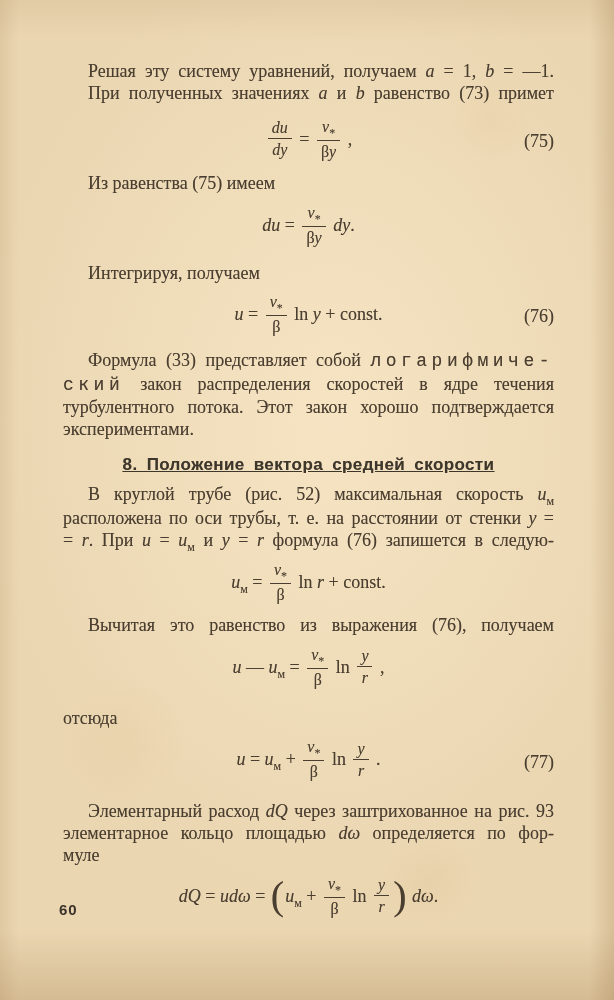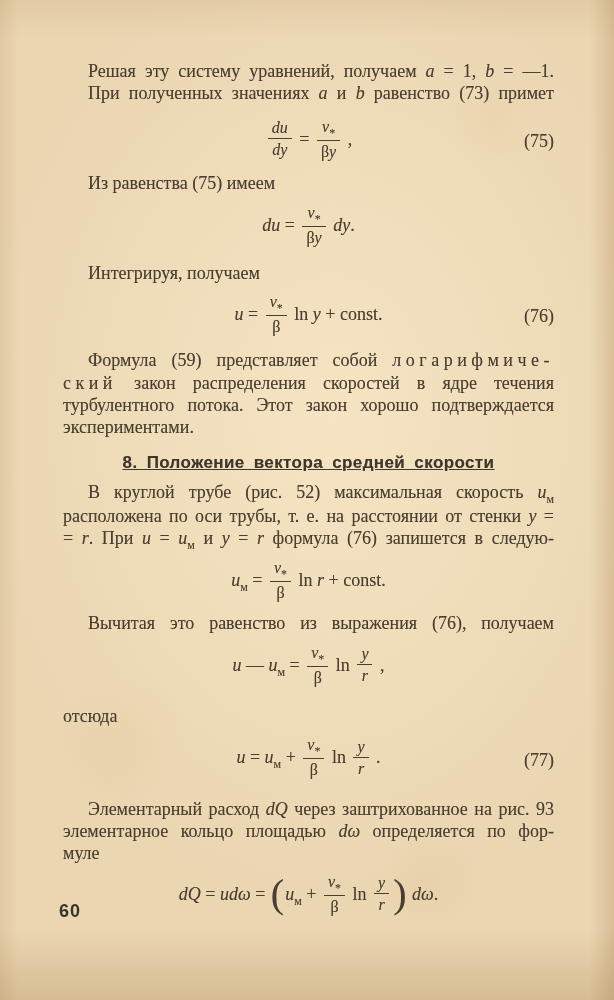--- a/index.html
+++ b/index.html
@@ -29,21 +29,21 @@
     text-shadow:0 0 0.5px rgba(74,62,48,0.45);
   }
   .line{
     font-size:18px;line-height:22.4px;
     text-align:left;
   }
   .line.jl{text-align:justify;text-align-last:justify;}
   .line.ind{text-indent:25px;}
   .it{font-style:italic;}
   .sub{font-size:12px;vertical-align:-5px;line-height:1;}
-  .spaced{letter-spacing:4.5px;}
+  .spaced{letter-spacing:4.5px;font-family:Liberation Mono, monospace;}
   .eq{
     position:relative;text-align:center;
     font-size:18px;line-height:1;
     padding:5px 0;
   }
   .eq .eqnum{position:absolute;right:0;top:50%;transform:translateY(-50%);}
   .frac{
     display:inline-block;vertical-align:middle;text-align:center;
     font-size:16px;line-height:1.2;margin:0 3px 4px 3px;
   }
@@ -67,21 +67,21 @@
   [data-name="section-heading"]{margin:13px 0 7px;text-decoration:underline;}
   [data-name="equation-um"]{margin:2px 0 1px;}
   [data-name="equation-udiff"]{margin:3px 0 9px;}
   [data-name="paragraph-hence"]{margin-top:1px;}
   [data-name="equation-77"]{margin:3px 0 9px;}
   [data-name="paragraph-flow"]{margin-top:2px;}
   [data-name="equation-dQ"]{margin-top:2px;padding-bottom:8px;}
   .page-number{
     position:absolute;left:59px;top:901px;
     font-family:"Liberation Sans", sans-serif;
-    font-weight:bold;font-size:18px;color:#3a332a;
+    font-weight:bold;font-size:15px;color:#3a332a;
     letter-spacing:1px;
   }
 </style>
 </head>
 <body>
 
 <div class="page" data-name="book-page">
   <div class="content" id="content" data-name="page-content">
       <div class="para" data-name="paragraph-solve">
         <div class="line jl ind" data-name="text-line"><span data-name="text-run">Решая эту систему уравнений, получаем </span><span class="it " data-name="math-var">a</span><span data-name="text-run"> = 1, </span><span class="it " data-name="math-var">b</span><span data-name="text-run"> = —1.</span></div>
@@ -92,21 +92,21 @@
       <div class="eq" data-name="equation-75"><span class="frac" data-name="fraction"><span class="fnum" data-name="fraction-numerator"><span class="it" data-name="math-var">du</span></span><span class="fden" data-name="fraction-denominator"><span class="it" data-name="math-var">dy</span></span></span><span data-name="math-text"> = </span><span class="frac" data-name="fraction"><span class="fnum" data-name="fraction-numerator"><span class="it" data-name="math-var">v</span><span class="sub" data-name="subscript">*</span></span><span class="fden" data-name="fraction-denominator"><span data-name="math-text">β</span><span class="it" data-name="math-var">y</span></span></span><span data-name="math-text"> ,</span><span class="eqnum" data-name="equation-number">(75)</span></div>
       <div class="para" data-name="paragraph-beta">
         <div class="line ind" data-name="text-line"><span data-name="text-run">Из равенства (75) имеем</span></div>
       </div>
       <div class="eq" data-name="equation-du"><span class="it" data-name="math-var">du</span><span data-name="math-text"> = </span><span class="frac" data-name="fraction"><span class="fnum" data-name="fraction-numerator"><span class="it" data-name="math-var">v</span><span class="sub" data-name="subscript">*</span></span><span class="fden" data-name="fraction-denominator"><span data-name="math-text">β</span><span class="it" data-name="math-var">y</span></span></span><span class="it" data-name="math-var"> dy</span><span data-name="math-text">.</span></div>
       <div class="para" data-name="paragraph-integrating">
         <div class="line ind" data-name="text-line"><span data-name="text-run">Интегрируя, получаем</span></div>
       </div>
       <div class="eq" data-name="equation-76"><span class="it" data-name="math-var">u</span><span data-name="math-text"> = </span><span class="frac" data-name="fraction"><span class="fnum" data-name="fraction-numerator"><span class="it" data-name="math-var">v</span><span class="sub" data-name="subscript">*</span></span><span class="fden" data-name="fraction-denominator"><span data-name="math-text">β</span></span></span><span data-name="math-text"> ln </span><span class="it" data-name="math-var">y</span><span data-name="math-text"> + const.</span><span class="eqnum" data-name="equation-number">(76)</span></div>
       <div class="para" data-name="paragraph-log-law">
-        <div class="line jl ind" data-name="text-line"><span data-name="text-run">Формула (59) представляет собой </span><span class="spaced " data-name="text-run">логарифмиче-</span></div>
+        <div class="line jl ind" data-name="text-line"><span data-name="text-run">Формула (33) представляет собой </span><span class="spaced " data-name="text-run">логарифмиче-</span></div>
         <div class="line jl" data-name="text-line"><span class="spaced " data-name="text-run">ский</span><span data-name="text-run"> закон распределения скоростей в ядре течения</span></div>
         <div class="line jl" data-name="text-line"><span data-name="text-run">турбулентного потока. Этот закон хорошо подтверждается</span></div>
         <div class="line" data-name="text-line"><span data-name="text-run">экспериментами.</span></div>
       </div>
       <div class="heading" data-name="section-heading">8. Положение вектора средней скорости</div>
       <div class="para" data-name="paragraph-pipe">
         <div class="line jl ind" data-name="text-line"><span data-name="text-run">В круглой трубе (рис. 52) максимальная скорость </span><span class="it " data-name="math-var">u</span><span class="sub " data-name="subscript">м</span></div>
         <div class="line jl" data-name="text-line"><span data-name="text-run">расположена по оси трубы, т. е. на расстоянии от стенки </span><span class="it " data-name="math-var">y</span><span data-name="text-run"> =</span></div>
         <div class="line jl" data-name="text-line"><span data-name="text-run">= </span><span class="it " data-name="math-var">r</span><span data-name="text-run">. При </span><span class="it " data-name="math-var">u</span><span data-name="text-run"> = </span><span class="it " data-name="math-var">u</span><span class="sub " data-name="subscript">м</span><span data-name="text-run"> и </span><span class="it " data-name="math-var">y</span><span data-name="text-run"> = </span><span class="it " data-name="math-var">r</span><span data-name="text-run"> формула (76) запишется в следую-</span></div>
       </div>

